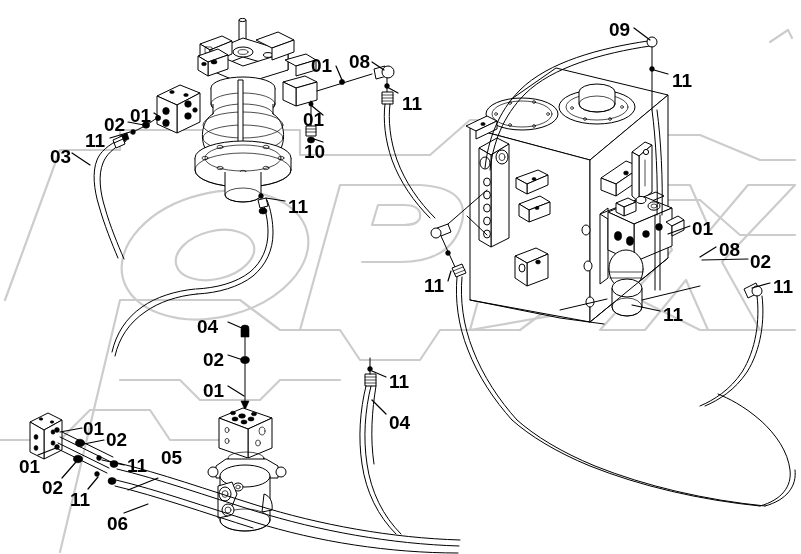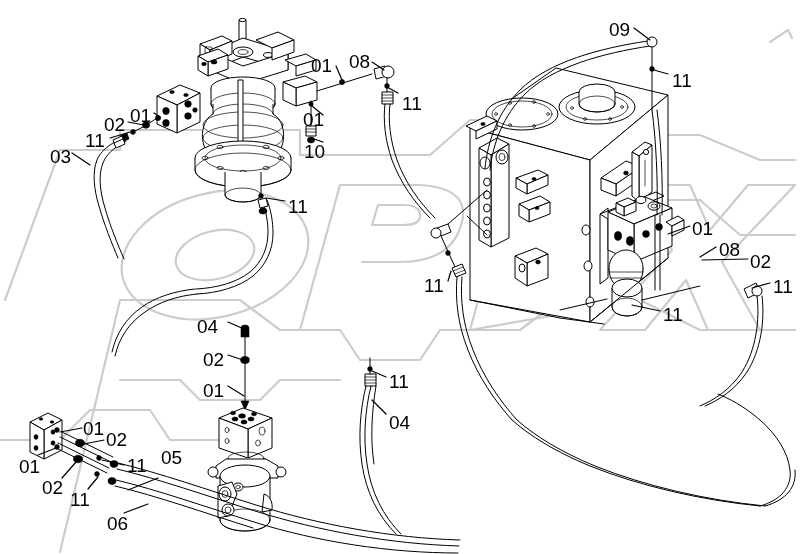--- a/index.html
+++ b/index.html
@@ -2,21 +2,21 @@
 <html><head>
 <meta charset="utf-8">
 <title>Hydraulic Swing System Parts Diagram</title>
 <style>
   html,body{margin:0;padding:0;background:#fff;}
   body{width:801px;height:554px;overflow:hidden;
        font-family:"Liberation Sans",sans-serif;}
   #stage{position:relative;width:801px;height:554px;background:#ffffff;}
   #stage svg{position:absolute;left:0;top:0;}
   .lbl{position:absolute;font-family:"Liberation Sans",sans-serif;
-       font-size:19px;font-weight:normal;color:#000;letter-spacing:0px;
+       font-size:19px;font-weight:bold;color:#000;letter-spacing:0px;
        line-height:1;white-space:nowrap;}
 </style>
 </head>
 <body>
 
 <div id="stage">
 
 <svg width="801" height="554" viewBox="0 0 801 554" xmlns="http://www.w3.org/2000/svg">
 
   <defs>

